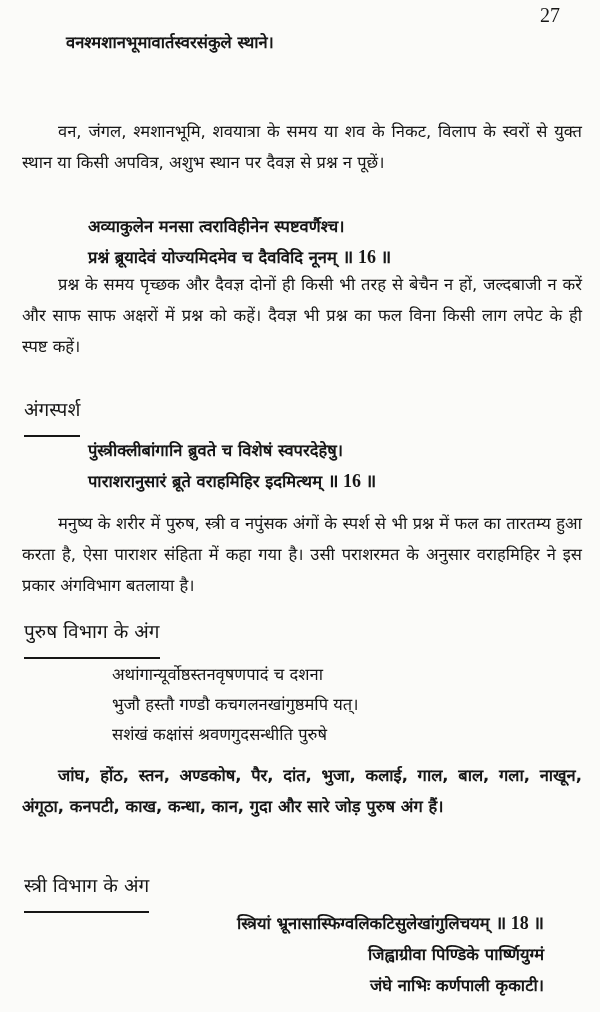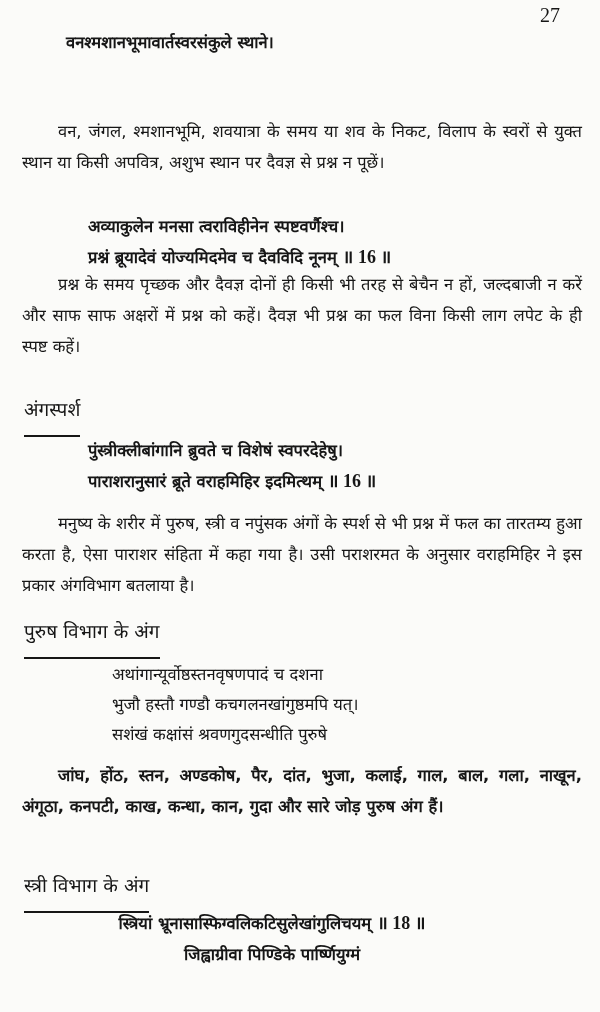--- a/index.html
+++ b/index.html
@@ -66,16 +66,17 @@
   <div>भुजौ हस्तौ गण्डौ कचगलनखांगुष्ठमपि यत्।</div>
   <div>सशंखं कक्षांसं श्रवणगुदसन्धीति पुरुषे</div>
 </div>
 
 <div class="para" style="top:760px;font-weight:bold;">
   <span class="first">जांघ, होंठ, स्तन, अण्डकोष, पैर, दांत, भुजा, कलाई, गाल, बाल, गला, नाखून, अंगूठा, कनपटी, काख, कन्धा, कान, गुदा और सारे जोड़ पुरुष अंग हैं।</span>
 </div>
 
 <div class="heading" style="top:872px;">स्त्री विभाग के अंग</div>
 
-<div class="verse center" style="left:0; width:544px; top:908px; line-height:31px;">
+<div class="verse center" style="left:0; width:544px; top:908px; line-height:31px;text-align:right;">
   <div><span>स्त्रियां भ्रूनासास्फिग्वलिकटिसुलेखांगुलिचयम्</span> <span class="num">॥ 18 ॥</span></div>
   <div>जिह्वाग्रीवा पिण्डिके पार्ष्णियुग्मं</div>
+  <div>जंघे नाभिः कर्णपाली कृकाटी।</div>
 </div>
 
 </body></html>

